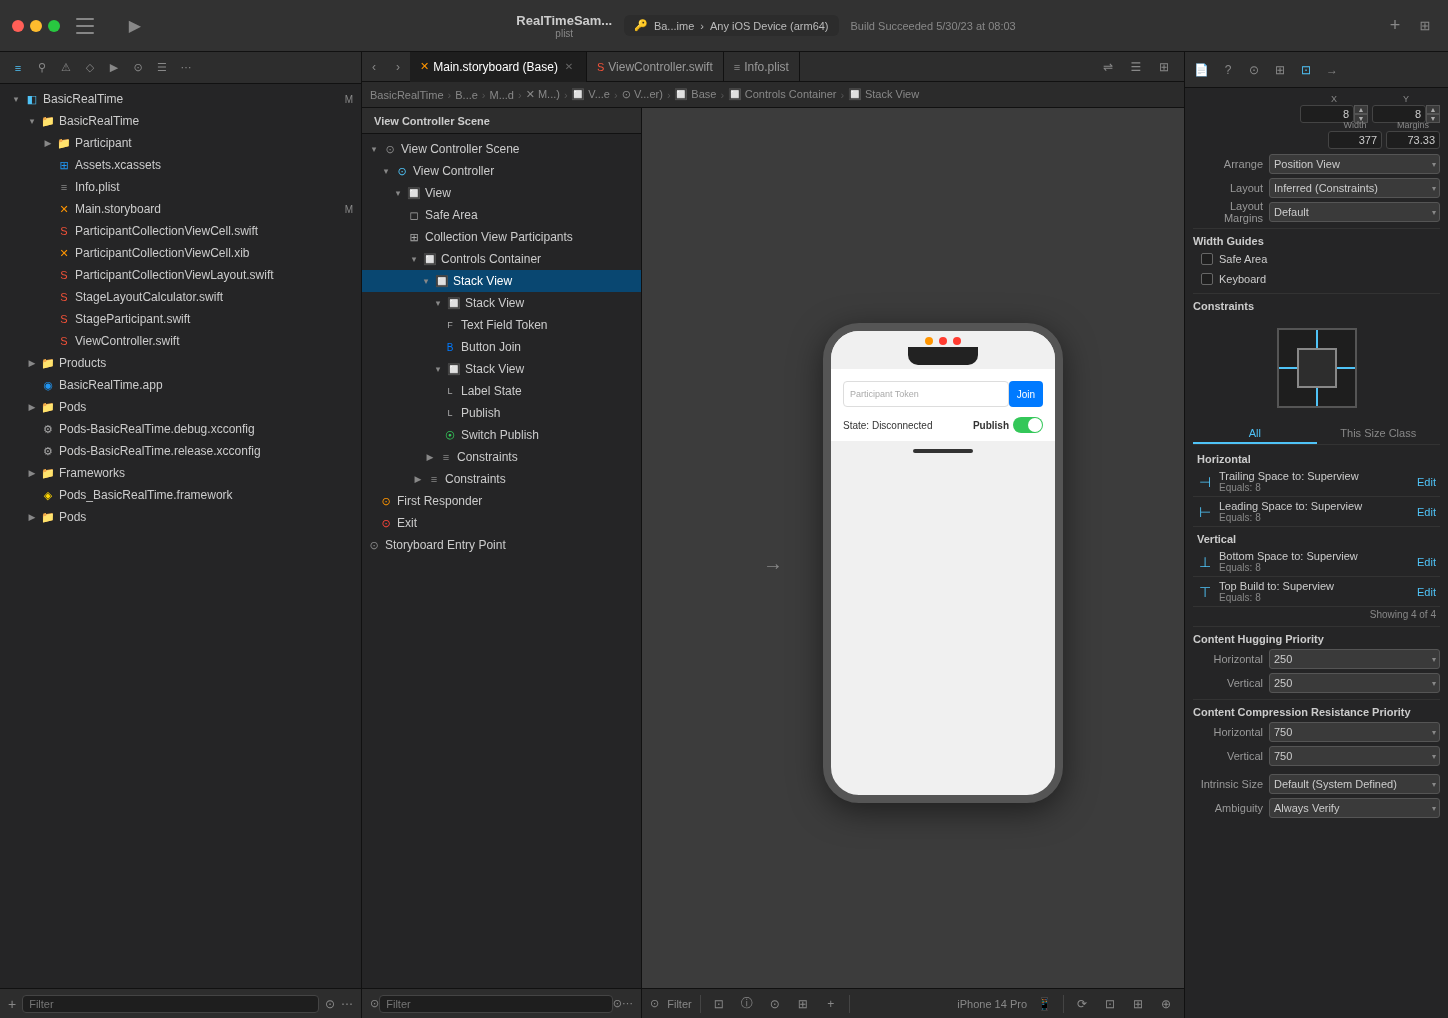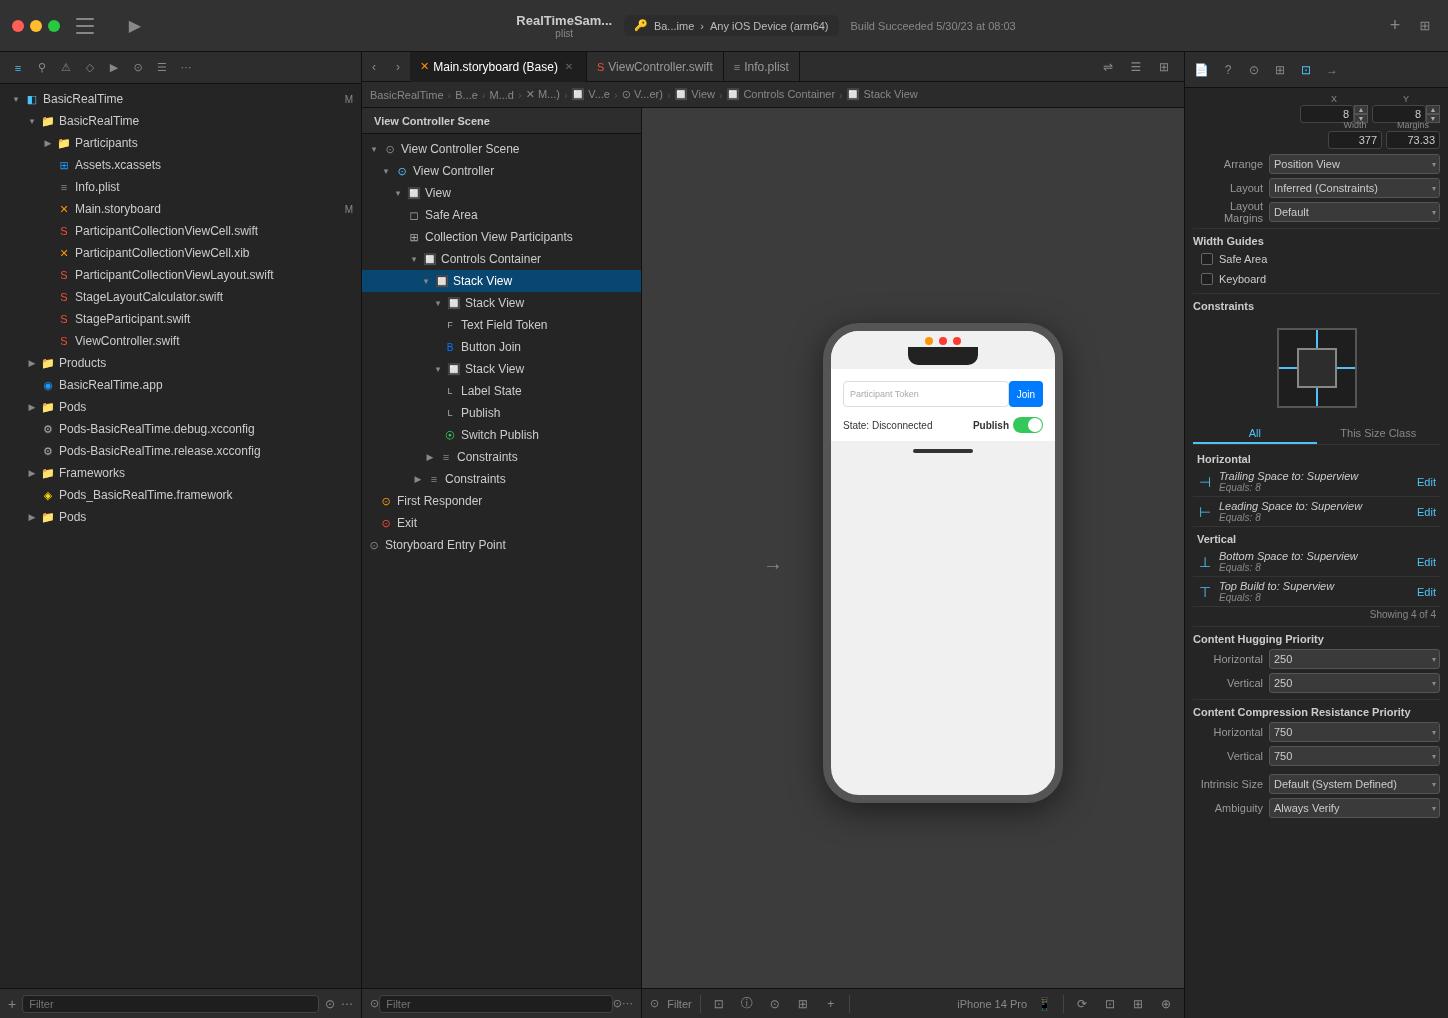--- a/index.html
+++ b/index.html
@@ -535,21 +535,21 @@
       height: 30px;
       gap: 6px;
       padding: 0 4px;
       border-bottom: 1px solid #333;
     }
     .constraint-icon {
       width: 16px; height: 16px;
       display: flex; align-items: center; justify-content: center;
       font-size: 10px;
     }
-    .constraint-text { flex: 1; font-size: 11px; color: #ccc; font-style: italic; }
+    .constraint-text { flex: 1; font-size: 11px; color: #ccc; }
     .constraint-edit {
       font-size: 11px;
       color: #4fc3f7;
       cursor: pointer;
       margin-left: 25px;
     }
     .constraint-showing { font-size: 10px; color: #888; text-align: right; padding: 2px 4px; }
 
     
     ::-webkit-scrollbar { width: 6px; height: 6px; }
@@ -645,21 +645,21 @@
         <span class="tree-indent" style="width:24px"></span>
         <span class="tree-arrow">▾</span>
         <span class="tree-icon icon-folder">📁</span>
         <span class="tree-label">BasicRealTime</span>
       </div>
 
       <div class="tree-item">
         <span class="tree-indent" style="width:40px"></span>
         <span class="tree-arrow">▶</span>
         <span class="tree-icon icon-folder">📁</span>
-        <span class="tree-label">Participants</span>
+        <span class="tree-label">Participant</span>
       </div>
 
       <div class="tree-item">
         <span class="tree-indent" style="width:56px"></span>
         <span class="tree-arrow" style="width:0"></span>
         <span class="tree-icon" style="color:#2196F3">⊞</span>
         <span class="tree-label">Assets.xcassets</span>
       </div>
 
       <div class="tree-item">
@@ -817,21 +817,21 @@
       <span class="breadcrumb-item">B...e</span>
       <span class="breadcrumb-sep">›</span>
       <span class="breadcrumb-item">M...d</span>
       <span class="breadcrumb-sep">›</span>
       <span class="breadcrumb-item">✕ M...)</span>
       <span class="breadcrumb-sep">›</span>
       <span class="breadcrumb-item">🔲 V...e</span>
       <span class="breadcrumb-sep">›</span>
       <span class="breadcrumb-item">⊙ V...er)</span>
       <span class="breadcrumb-sep">›</span>
-      <span class="breadcrumb-item">🔲 View</span>
+      <span class="breadcrumb-item">🔲 Base</span>
       <span class="breadcrumb-sep">›</span>
       <span class="breadcrumb-item">🔲 Controls Container</span>
       <span class="breadcrumb-sep">›</span>
       <span class="breadcrumb-item">🔲 Stack View</span>
     </div>
 
     <div style="display:flex;flex:1;overflow:hidden;">
 
       <div class="scene-panel">
         <div class="scene-toolbar">

